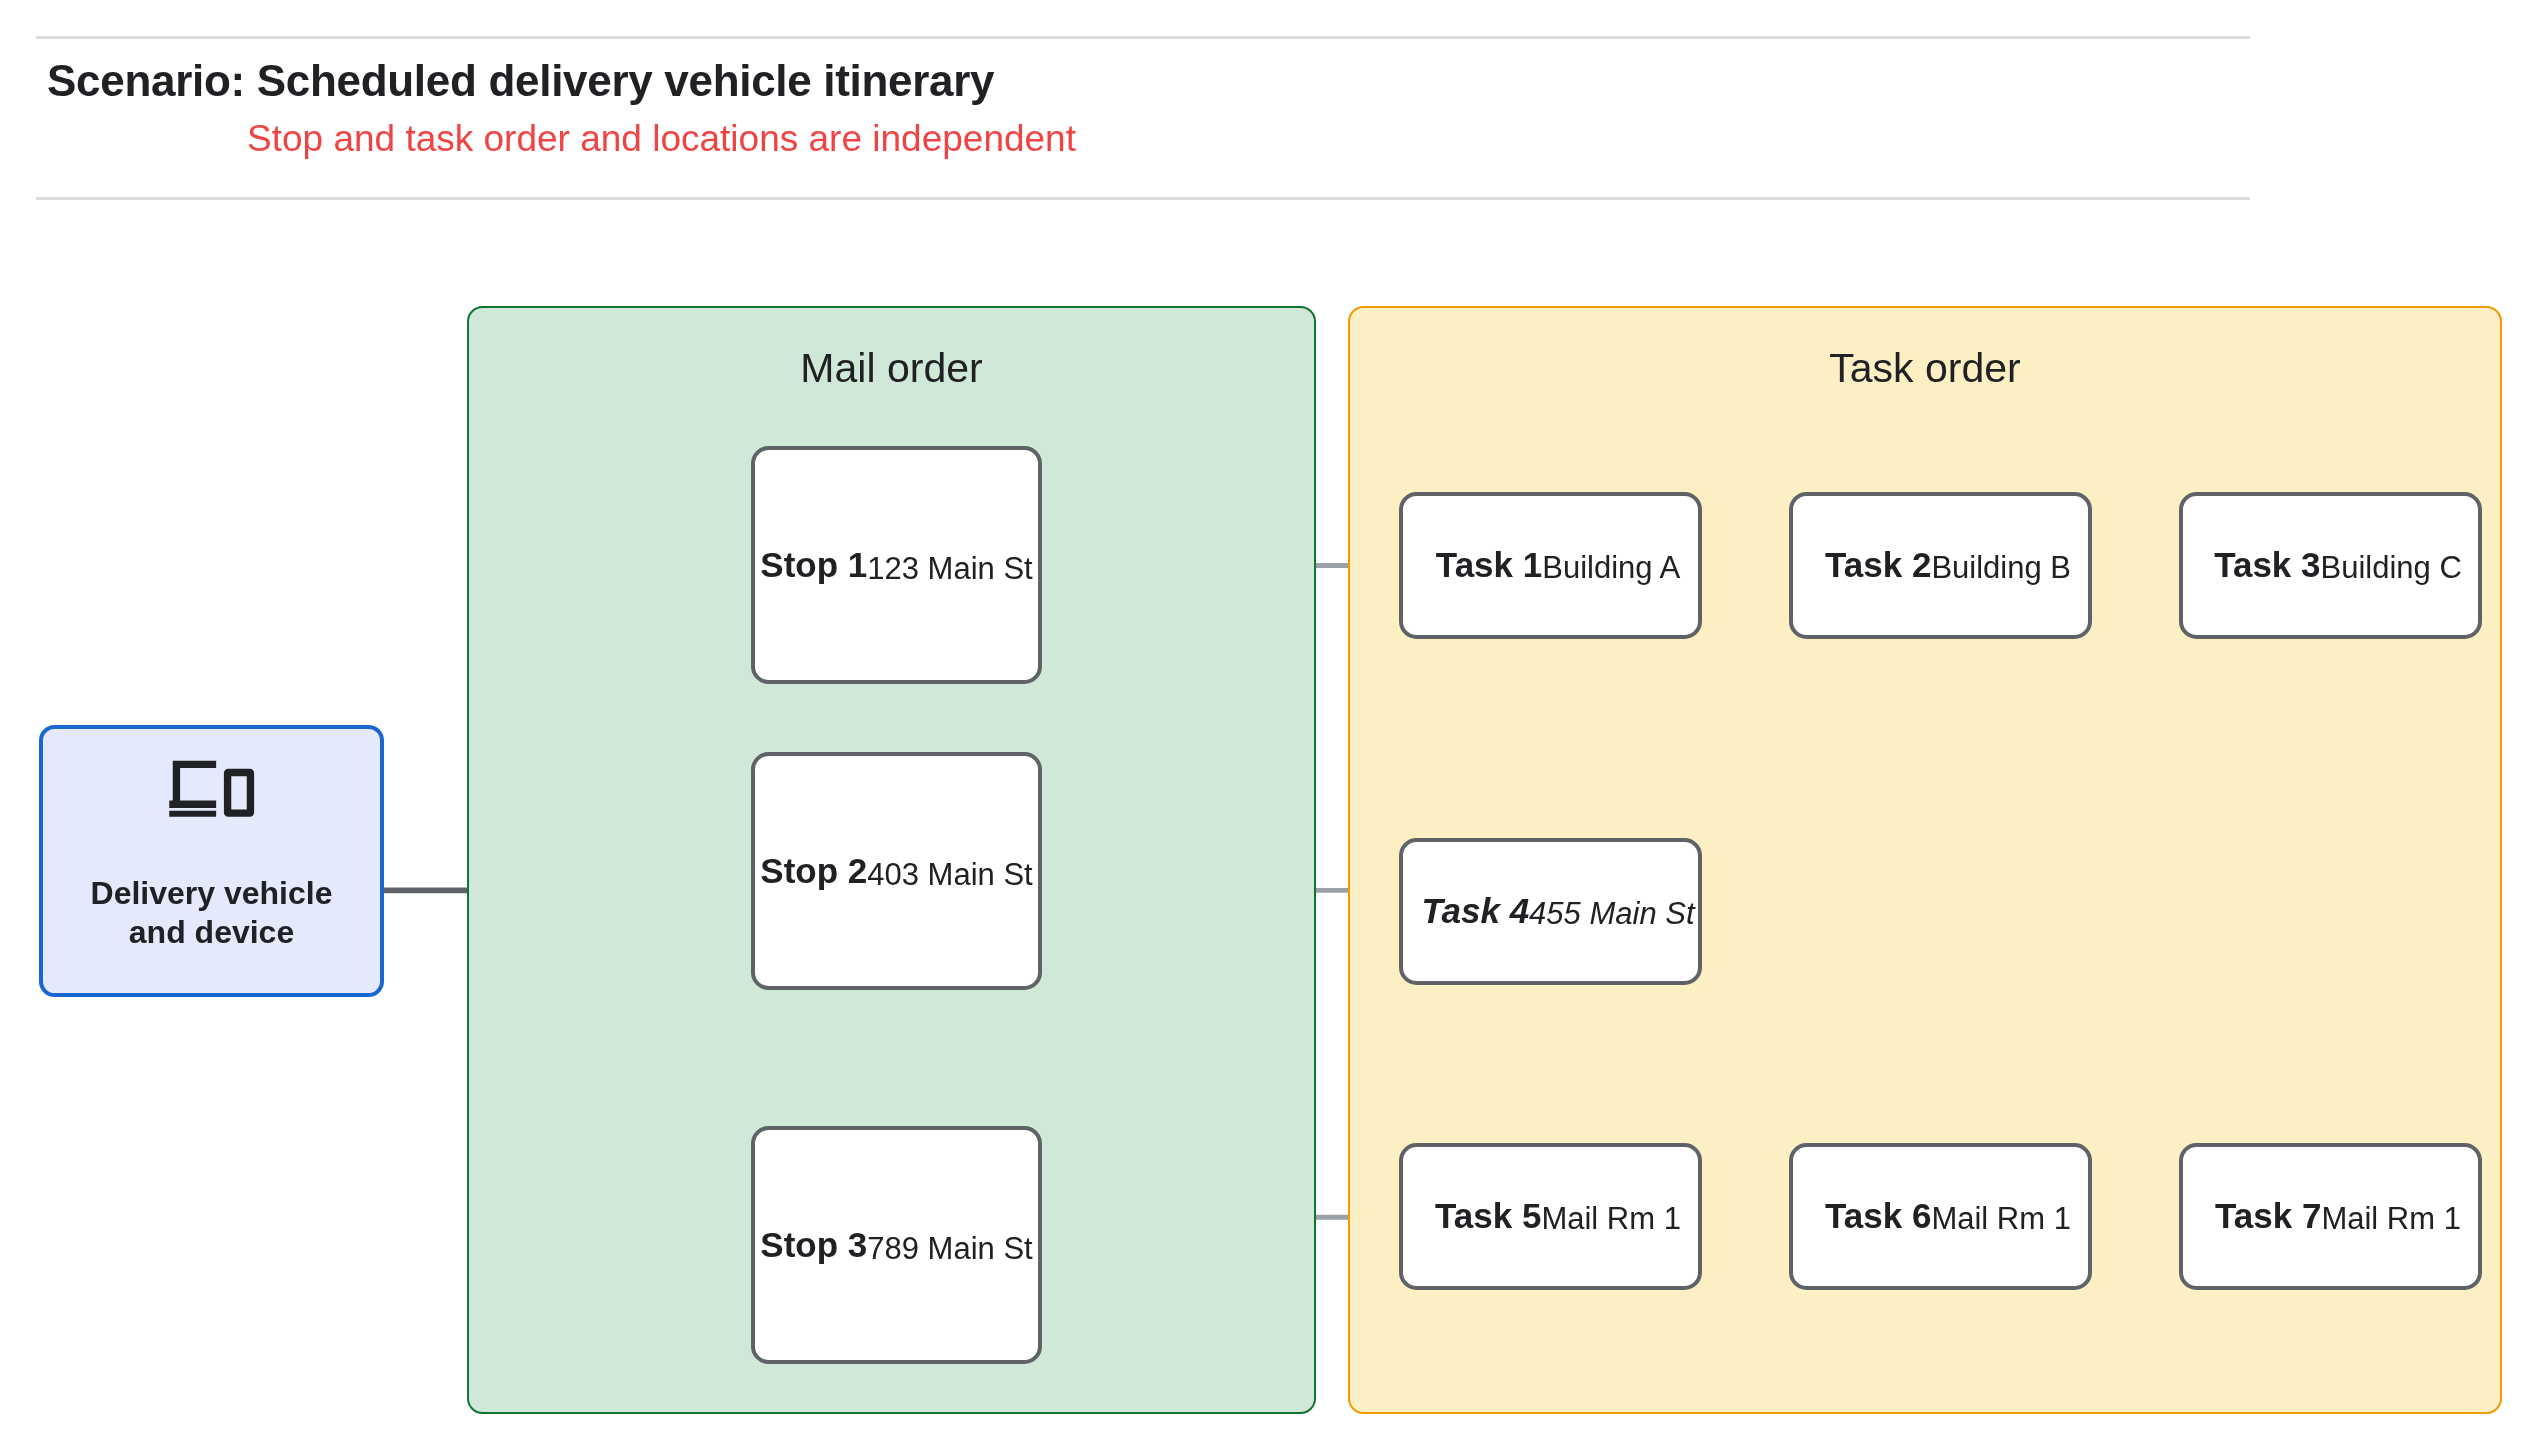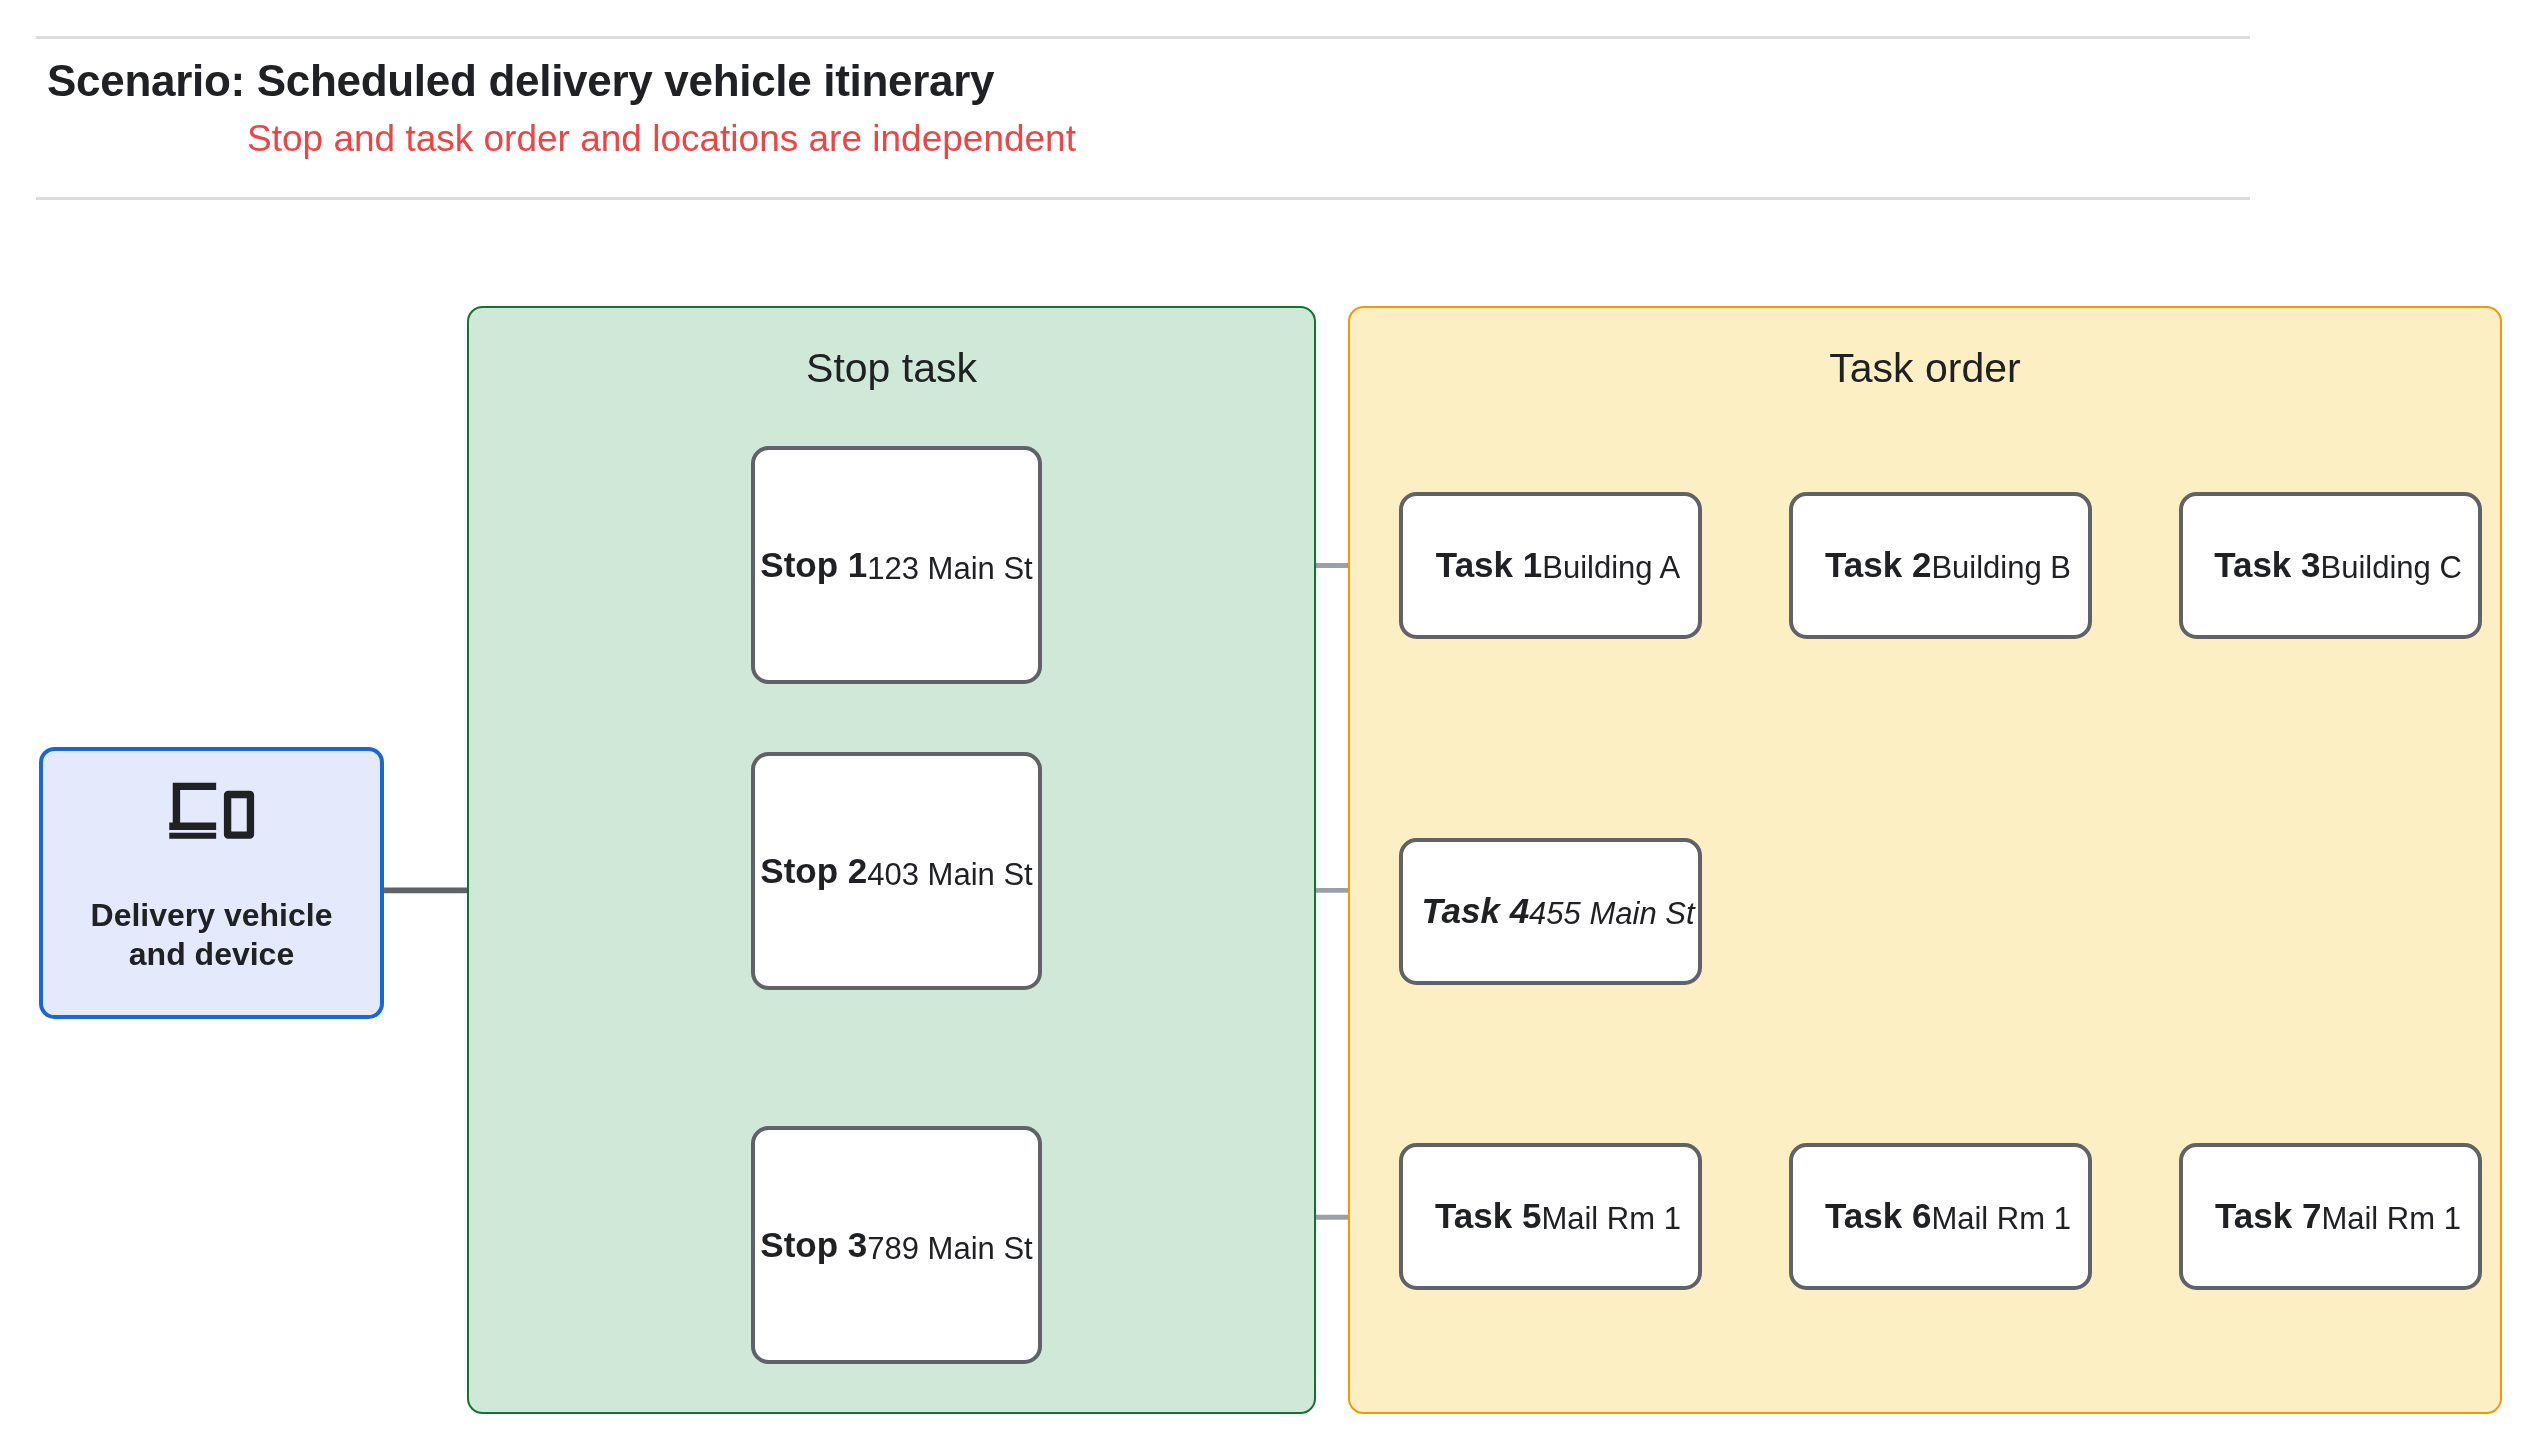--- a/index.html
+++ b/index.html
@@ -14,21 +14,21 @@
   #page-title{position:absolute;left:47px;top:56px;font-size:44px;font-weight:700;
               letter-spacing:-0.3px;white-space:nowrap;color:#202124;}
   #page-subtitle{position:absolute;left:247px;top:118px;font-size:37px;font-weight:400;
                  white-space:nowrap;color:#ef4444;text-align:right;}
 
   
   #canvas{position:absolute;left:0;top:0;width:2538px;height:1452px;}
   #wires{position:absolute;left:0;top:0;width:2538px;height:1452px;pointer-events:none;}
 
   
-  #vehicle-node{position:absolute;left:39px;top:747px;width:345px;height:272px;
+  #vehicle-node{position:absolute;left:39px;top:725px;width:345px;height:272px;
       box-sizing:border-box;background:#E4EAFB;border:4.8px solid #1967D2;border-radius:15.5px;
       display:flex;flex-direction:column;align-items:center;justify-content:center;}
   #vehicle-icon{width:93px;height:78px;margin-top:-21.3px;margin-bottom:48px;}
   #vehicle-label{font-size:32px;font-weight:700;line-height:1.22;text-align:center;color:#202124;}
 
   
   .group{position:absolute;box-sizing:border-box;border-radius:15.5px;}
   #group-stop{left:467px;top:306px;width:849px;height:1108px;
               background:#CFE8D7;border:2.9px solid #137333;}
   #group-task{left:1348px;top:306px;width:1154px;height:1108px;
@@ -101,21 +101,21 @@
       <path d="M1.1 16.1h12.1v1.6H1.1z"></path>
       <path d="M16.3 5.3h5.6c.6 0 1.1.5 1.1 1.1v10.2c0 .6-.5 1.1-1.1 1.1h-5.6c-.6 0-1.1-.5-1.1-1.1V6.4c0-.6.5-1.1 1.1-1.1zm.8 1.9v8.6h4V7.2h-4z"></path>
     </svg>
     <div id="vehicle-label">
       <div>Delivery vehicle</div>
       <div>and device</div>
     </div>
   </div>
 
   <div class="group" id="group-stop">
-    <div class="group-title">Stop task</div>
+    <div class="group-title">Mail order</div>
   </div>
 
   <div class="card stop-card" id="stop-1">
     <div class="t1">Stop 1</div>
     <div class="t2">123 Main St</div>
   </div>
   <div class="card stop-card" id="stop-2">
     <div class="t1">Stop 2</div>
     <div class="t2">403 Main St</div>
   </div>

